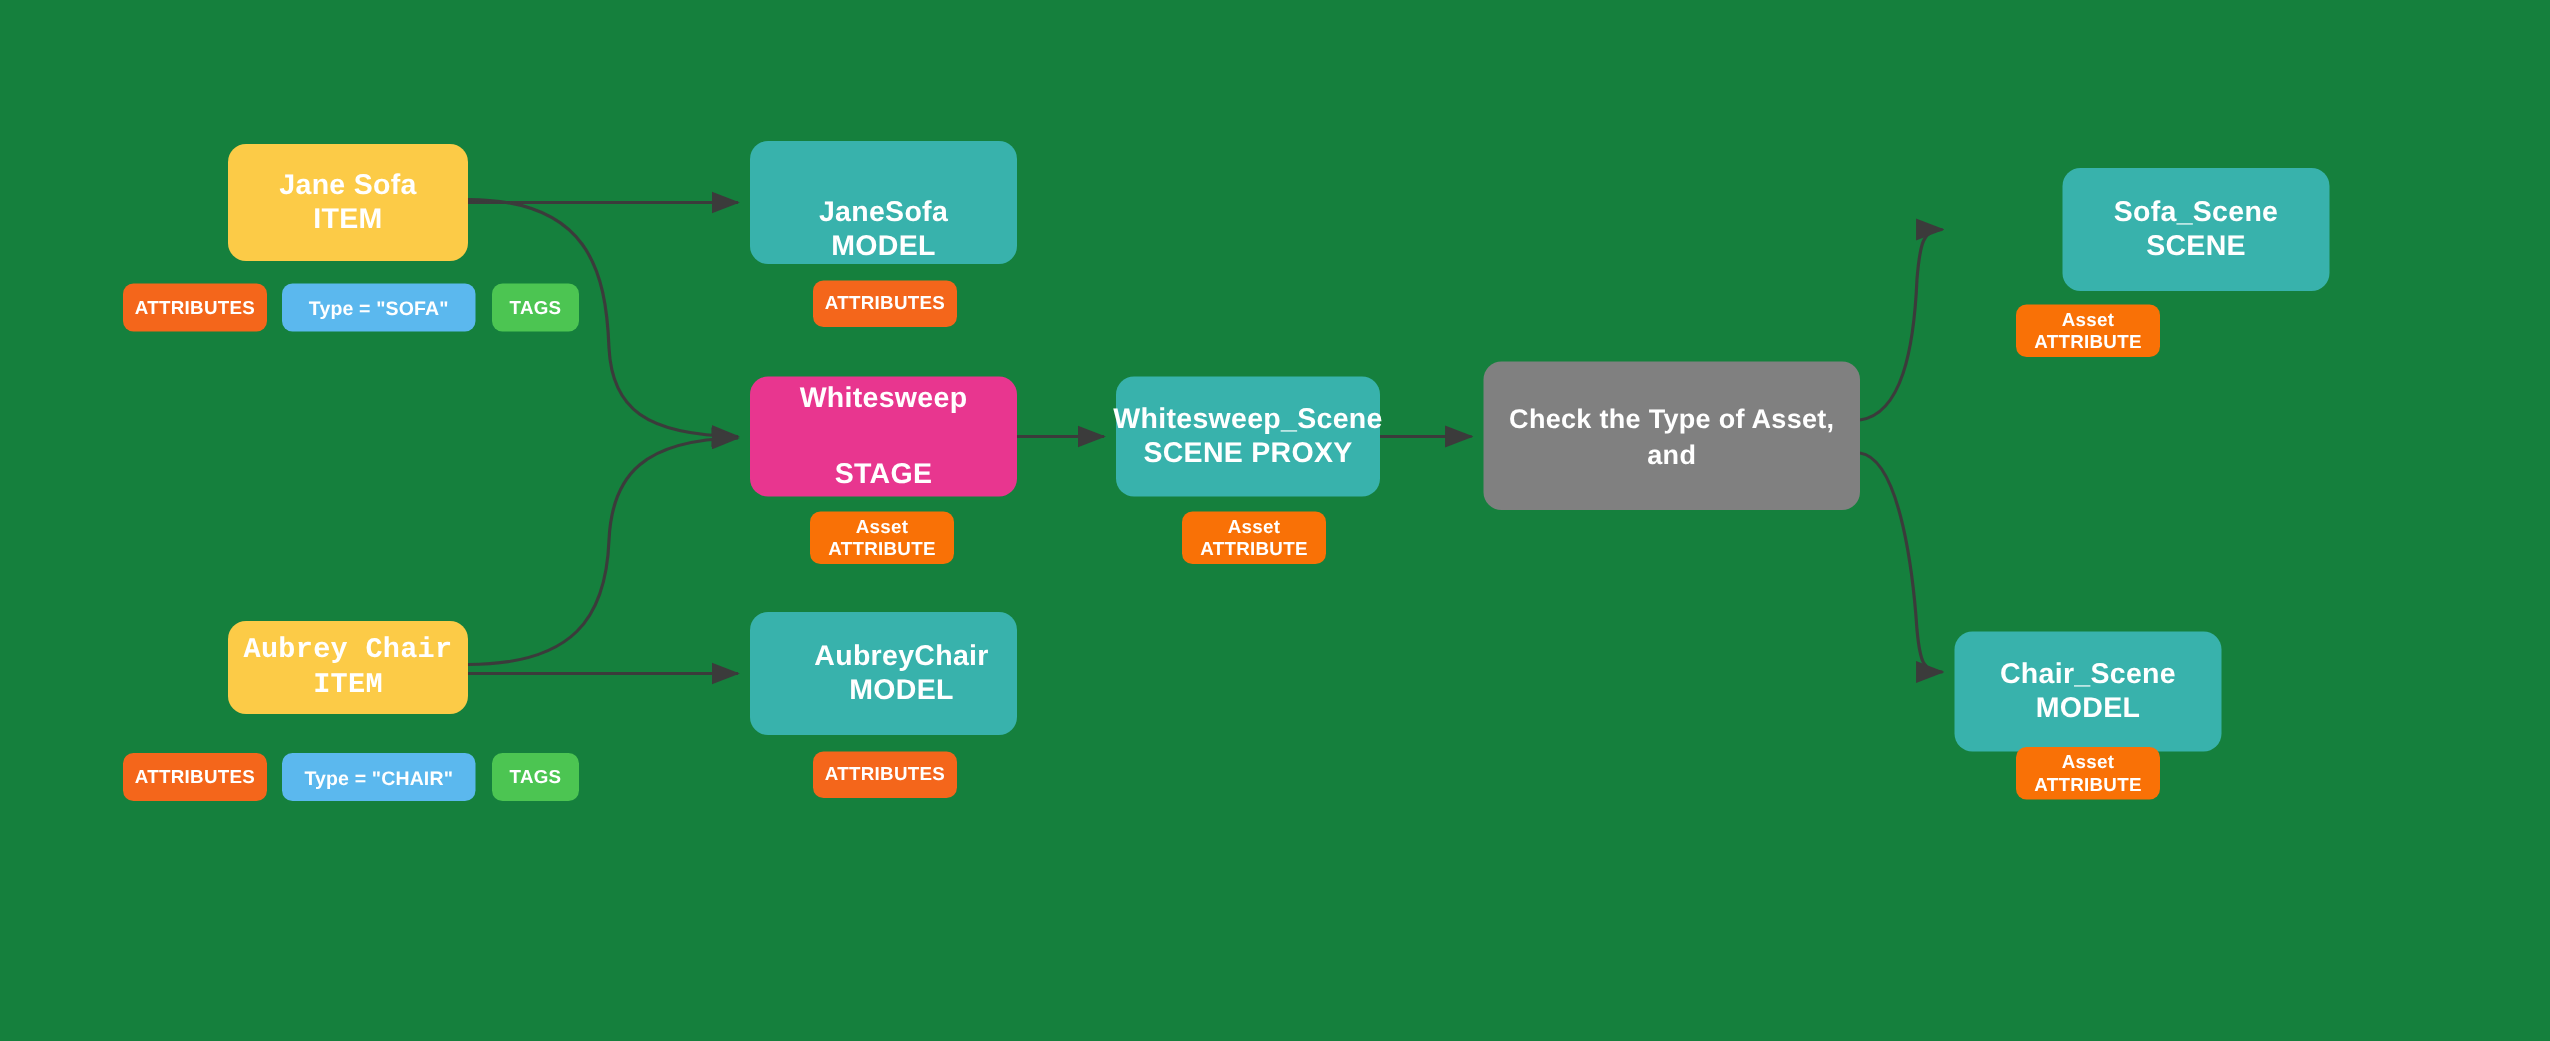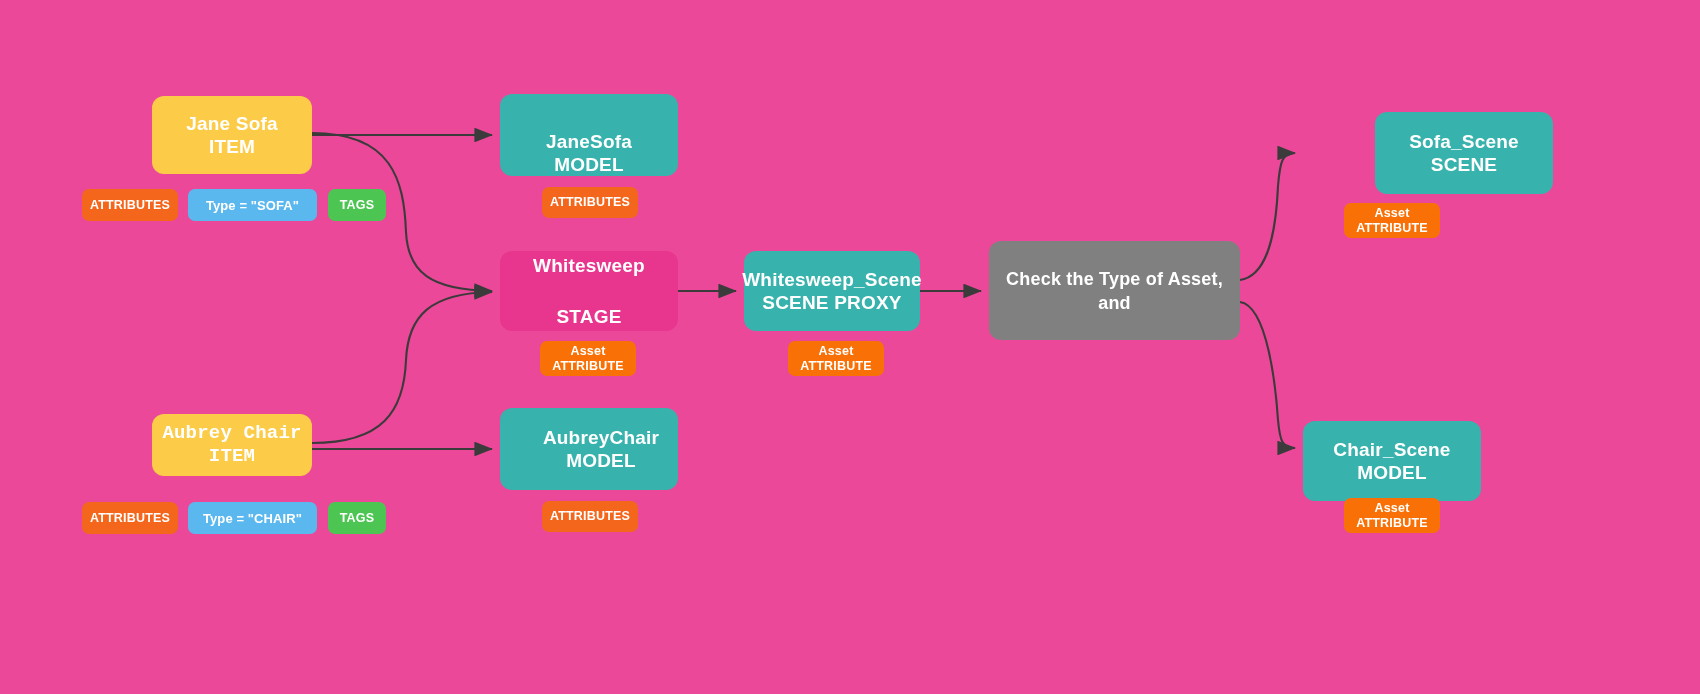--- a/index.html
+++ b/index.html
@@ -84,21 +84,21 @@
     font-size: 12.5px;
   }
   .badge.type-badge .l1 {
     font-size: 13px;
     letter-spacing: 0.1px;
   }
 </style>
 </head>
 <body>
 
-<div id="canvas" style="background: #ec4899;">
+<div id="canvas" style="background: #15803d;">
 
   <svg id="edges" viewBox="0 0 1700 694" width="1700" height="694" xmlns="http://www.w3.org/2000/svg">
     <defs>
       <marker id="arrowhead" markerWidth="9" markerHeight="7" refX="8.4" refY="3.5" orient="auto" markerUnits="strokeWidth">
         <polygon points="0 0, 9 3.5, 0 7" fill="#3b3b3b"></polygon>
       </marker>
     </defs>
 
     <path d="M 312 135 L 492 135" fill="none" stroke="#3b3b3b" stroke-width="2.1" marker-end="url(#arrowhead)"></path>
 

